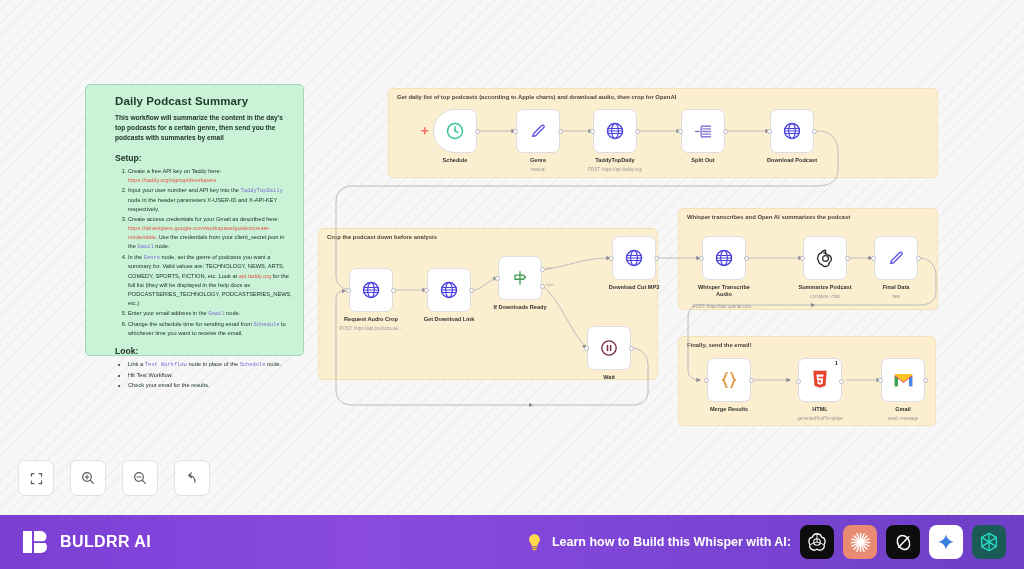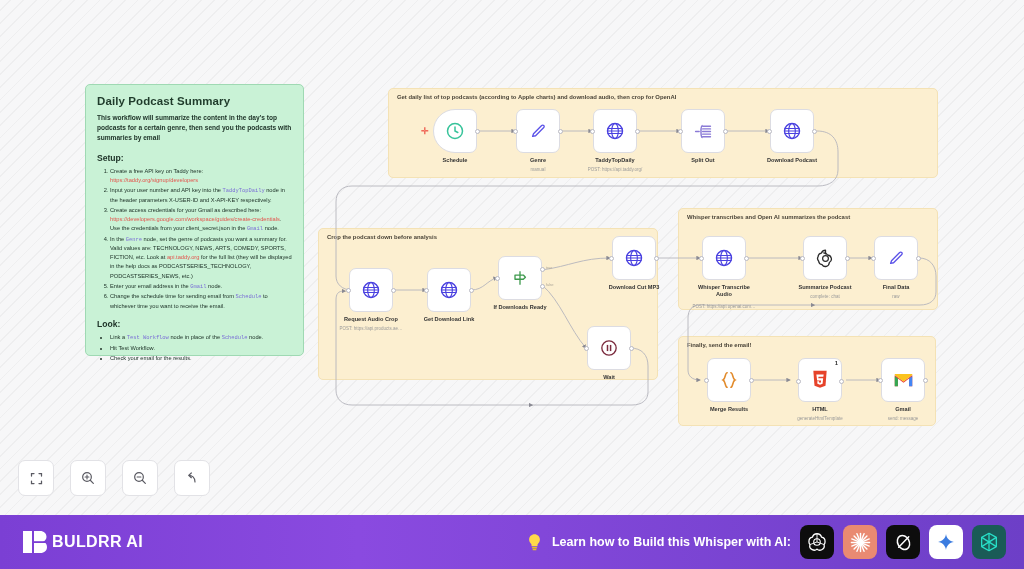--- a/index.html
+++ b/index.html
@@ -22,21 +22,21 @@
     overflow:hidden;
   }
   #edges { position:absolute; left:0; top:0; width:1024px; height:515px; }
 
   
   .sticky {
     position:absolute; border-radius:5px;
   }
   .sticky-green {
     background:#c9f2d6; border:1px solid #9fd9b3;
-    padding:10px 11px 12px 11px; color:#20352a;
+    padding:10px 11px 12px 29px; color:#20352a;
   }
   .sticky-green h1 {
     font-size:11.5px; margin:0 0 6px 0; font-weight:bold; color:#1f3b2b;
     letter-spacing:.1px;
   }
   .sticky-green p.intro { font-size:6.6px; line-height:1.55; margin:0 0 9px 0; font-weight:bold; }
   .sticky-green h2 { font-size:8.6px; margin:0 0 4px 0; font-weight:bold; }
   .sticky-green ol, .sticky-green ul { margin:0 0 8px 0; padding-left:13px; }
   .sticky-green li { font-size:5.7px; line-height:1.6; margin-bottom:1px; }
   .lnk { color:#e4534c; }
@@ -86,21 +86,21 @@
     border-radius:7px; display:flex; align-items:center; justify-content:center;
     cursor:pointer;
   }
 
   
   #footer {
     position:absolute; left:0; top:515px; width:1024px; height:54px;
     background:linear-gradient(90deg,#7b3fd4 0%,#8a4ae0 35%,#6d3fc7 100%);
     display:flex; align-items:center;
   }
-  #brand { display:flex; align-items:center; gap:4px; margin-left:22px; }
+  #brand { display:flex; align-items:center; gap:12px; margin-left:22px; }
   #brand .bname {
     color:#fff; font-size:16px; font-weight:bold; letter-spacing:.4px;
   }
   #promo { display:flex; align-items:center; gap:9px; margin-left:auto; margin-right:18px; }
   #promo .ptext { color:#fff; font-size:12.5px; font-weight:bold; }
   .ai-chip {
     width:34px; height:34px; border-radius:8px;
     display:flex; align-items:center; justify-content:center;
   }
 </style>

